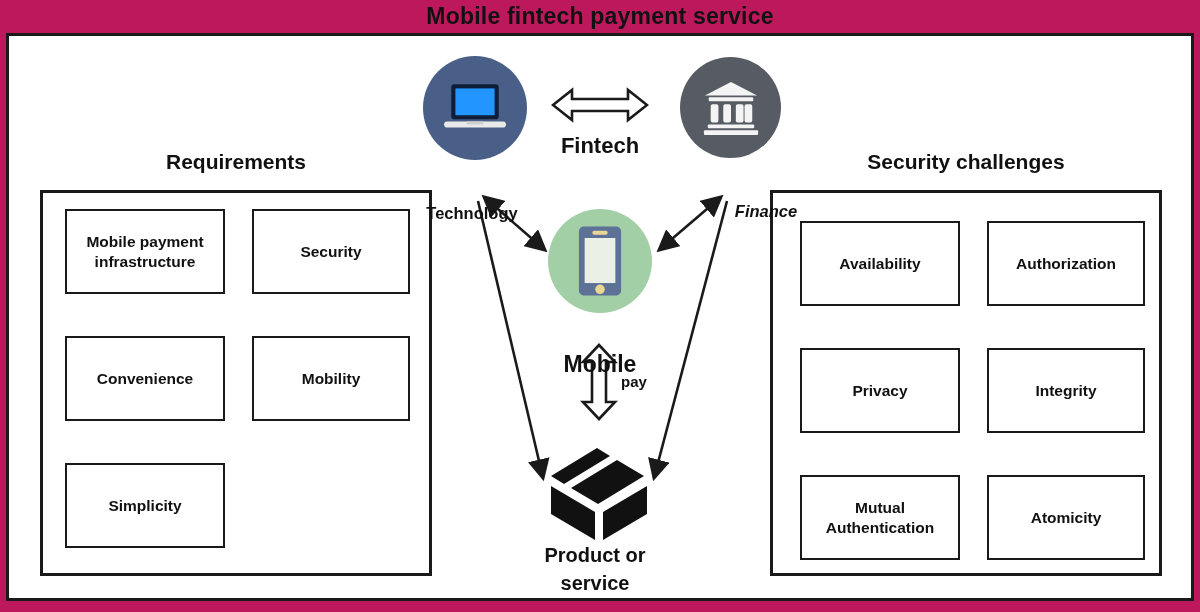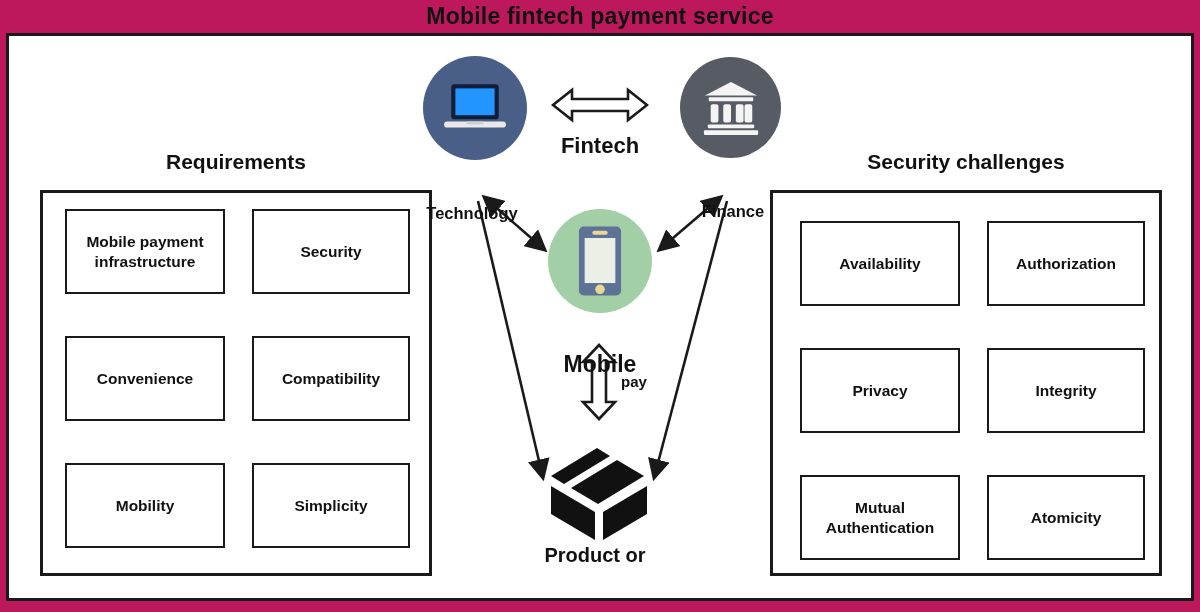--- a/index.html
+++ b/index.html
@@ -51,21 +51,20 @@
     <line x1="721" y1="197" x2="659" y2="250" stroke="#1a1a1a" stroke-width="2.6" marker-start="url(#ah)" marker-end="url(#ah)"></line>
     <line x1="478" y1="201" x2="543" y2="478" stroke="#1a1a1a" stroke-width="2.6" marker-end="url(#ah)"></line>
     <line x1="727" y1="201" x2="654" y2="478" stroke="#1a1a1a" stroke-width="2.6" marker-end="url(#ah)"></line>
   </svg>
 
   <div class="panel-heading" style="left:40px; top:150px;">Requirements</div>
   <div class="panel" style="left:40px;">
     <div class="pbox">Mobile payment infrastructure</div>
     <div class="pbox">Security</div>
     <div class="pbox">Convenience</div>
-    <div class="pbox">Compatibility</div>
     <div class="pbox">Mobility</div>
     <div class="pbox">Simplicity</div>
   </div>
 
   <div class="panel-heading" style="left:770px; top:150px;">Security challenges</div>
   <div class="panel" style="left:770px; padding:28px 13px 18px 27px;">
     <div class="pbox">Availability</div>
     <div class="pbox">Authorization</div>
     <div class="pbox">Privacy</div>
     <div class="pbox">Integrity</div>
@@ -93,21 +92,21 @@
       <polygon points="30,1 57,15 3,15" fill="#f4f4f4"></polygon>
       <rect x="7" y="17" width="46" height="4" rx="1" fill="#f4f4f4"></rect>
       <rect x="9" y="24" width="8" height="19" rx="2" fill="#f4f4f4"></rect>
       <rect x="22" y="24" width="8" height="19" rx="2" fill="#f4f4f4"></rect>
       <rect x="35" y="24" width="8" height="19" rx="2" fill="#f4f4f4"></rect>
       <rect x="44" y="24" width="8" height="19" rx="2" fill="#f4f4f4"></rect>
       <rect x="6" y="45" width="48" height="4" rx="1" fill="#f4f4f4"></rect>
       <rect x="2" y="51" width="56" height="5" rx="1" fill="#f4f4f4"></rect>
     </svg>
   </div>
-  <div class="icon-label" style="left:683px; top:166px; width:100px;">Finance</div>
+  <div class="icon-label" style="left:716px; top:166px; width:100px;font-style:italic;">Finance</div>
 
   <div class="circle" style="left:548px; top:209px; width:104px; height:104px; background:#a2cfa5;">
     <svg width="46" height="74" viewBox="0 0 48 76">
       <rect x="2" y="2" width="44" height="72" rx="5" fill="#5d7296"></rect>
       <rect x="16" y="6.5" width="16" height="4" rx="2" fill="#ead795"></rect>
       <rect x="8" y="14" width="32" height="47" fill="#eaf0e6"></rect>
       <circle cx="24" cy="67.5" r="5" fill="#ead795"></circle>
     </svg>
   </div>
   <div class="icon-label" style="left:540px; top:315px; width:120px; font-size:23px;">Mobile</div>
@@ -118,15 +117,16 @@
   <div class="pay-label">pay</div>
 
   <svg class="shape-arrow" style="left:546px; top:430px;" width="102" height="110" viewBox="0 0 100 110">
     <polygon points="4,46 50,18 63,26 17,54" fill="#111"></polygon>
     <polygon points="24,58 70,30 97,46 51,74" fill="#111"></polygon>
     <polygon points="4,56 48,82 48,110 4,84" fill="#111"></polygon>
     <polygon points="56,82 100,56 100,84 56,110" fill="#111"></polygon>
   </svg>
   <div class="product-label">
     <span style="display:block">Product or</span>
+    <span style="display:block">service</span>
   </div>
 
 </div>
 
 </body></html>

